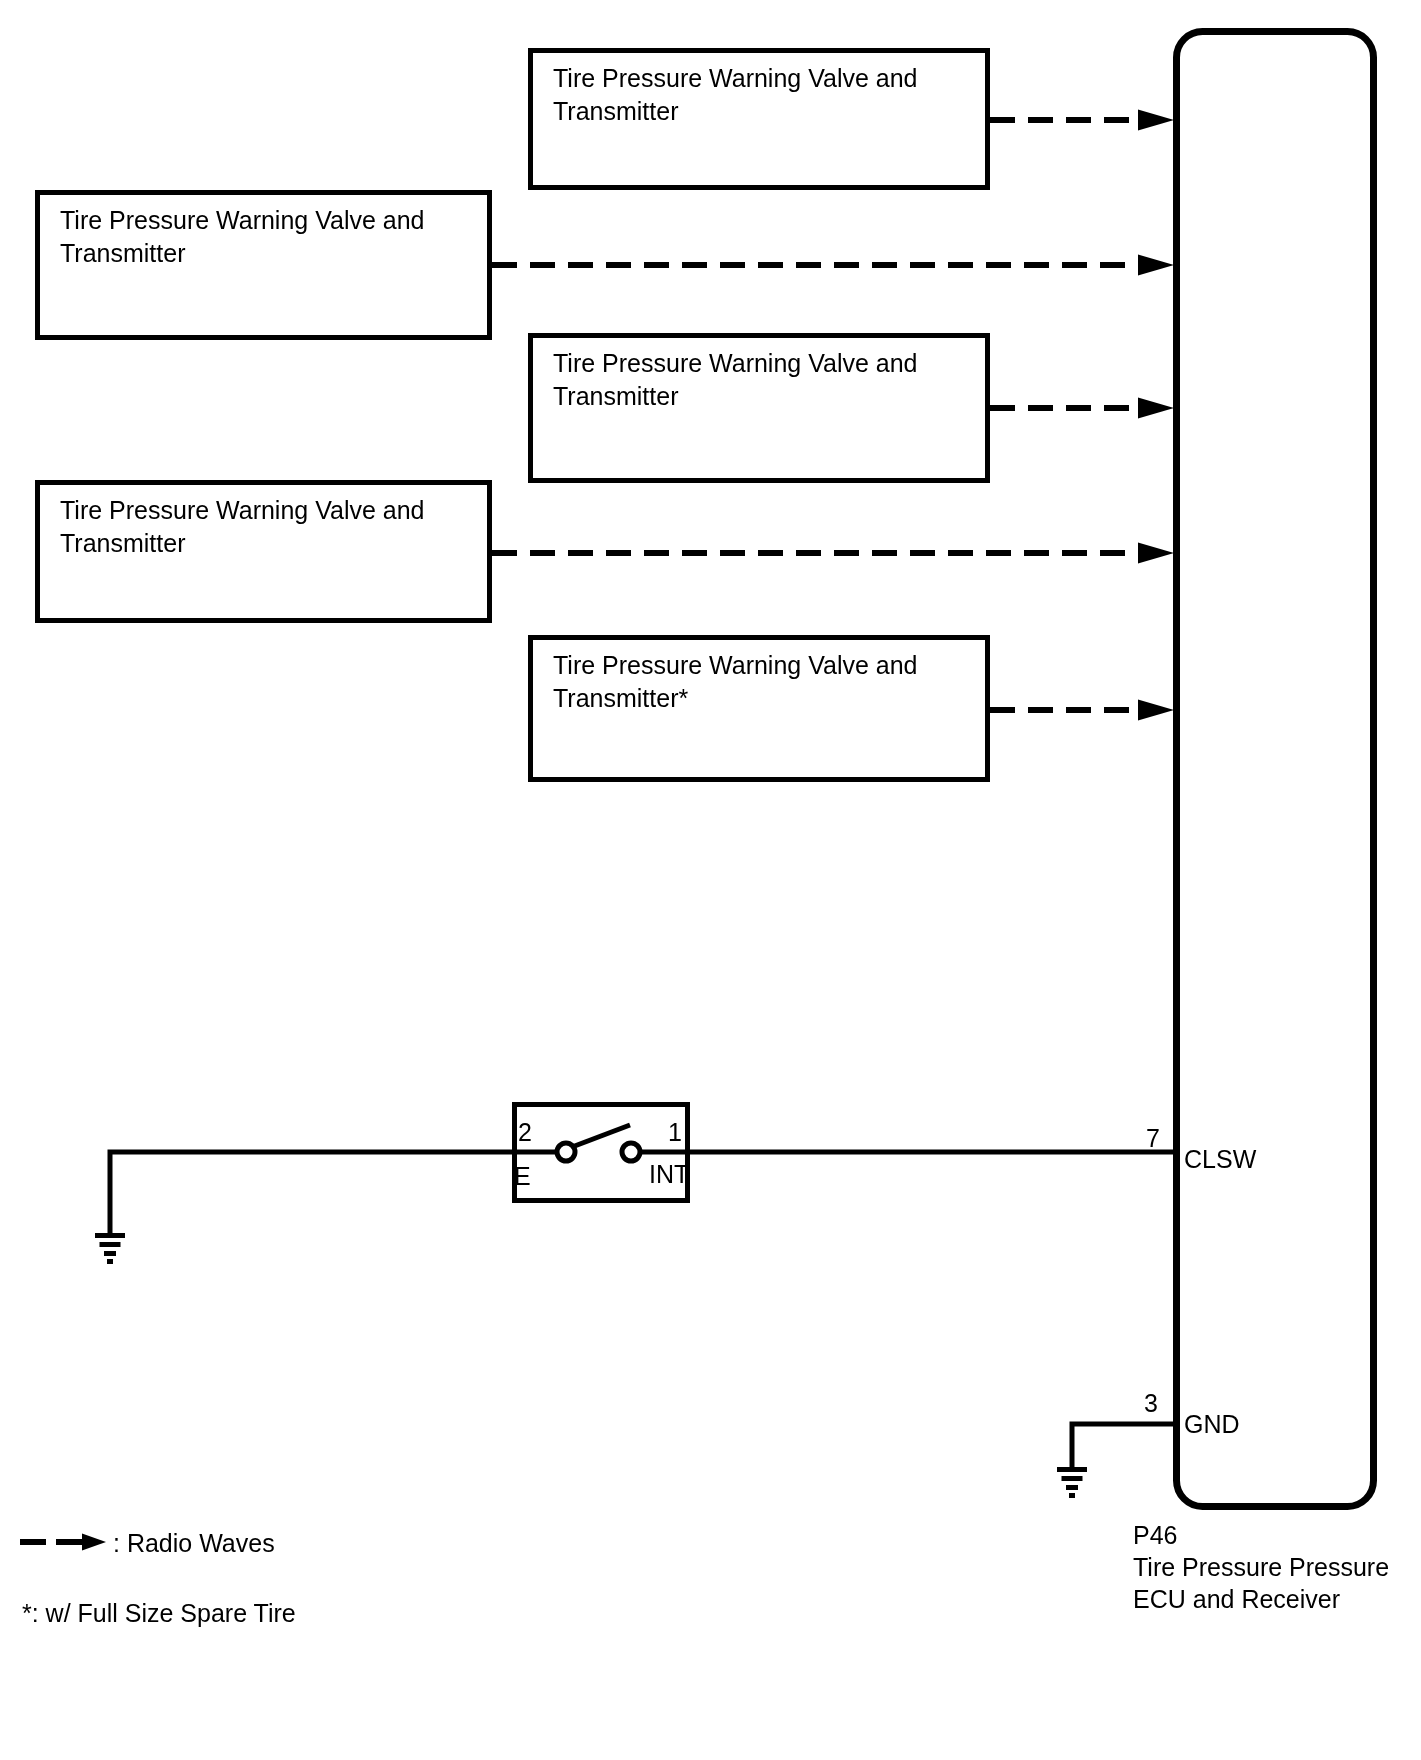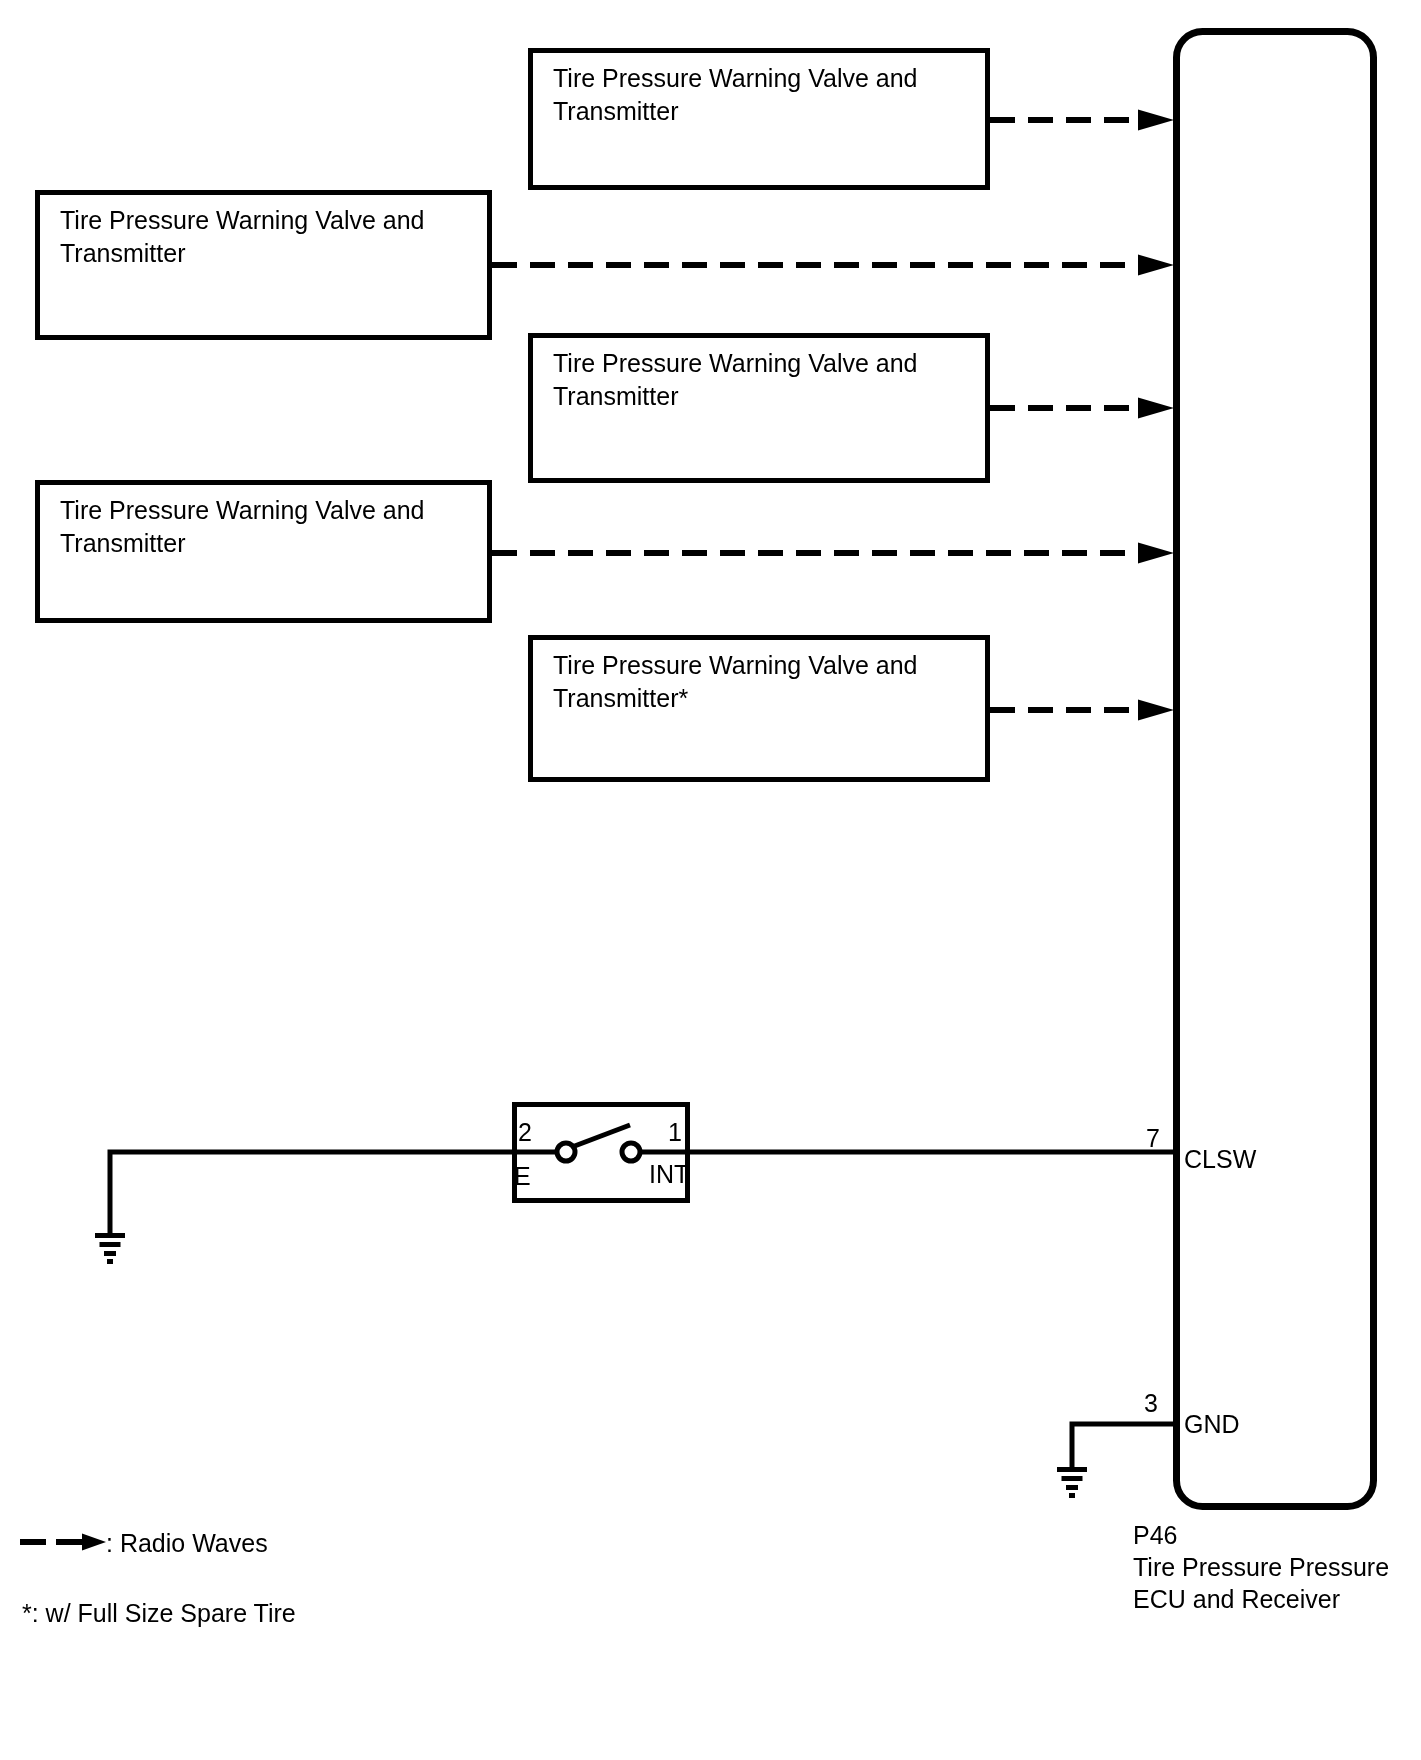--- a/index.html
+++ b/index.html
@@ -126,16 +126,16 @@
   <div class="label" style="left:1184px; top:1143px;text-align:center;">CLSW</div>
   <div class="label ra" style="left:1103px; top:1387px; width:55px;">3</div>
   <div class="label" style="left:1184px; top:1408px;">GND</div>
 
   <div class="label lh32" style="left:1133px; top:1519px;">
     <div>P46</div>
     <div>Tire Pressure Pressure</div>
     <div>ECU and Receiver</div>
   </div>
 
-  <div class="label" style="left:106px; top:1527px;">: Radio Waves</div>
+  <div class="label" style="left:113px; top:1527px;">: Radio Waves</div>
   <div class="label" style="left:22px; top:1597px;text-align:center;">*: w/ Full Size Spare Tire</div>
 
 </div>
 
 </body></html>

